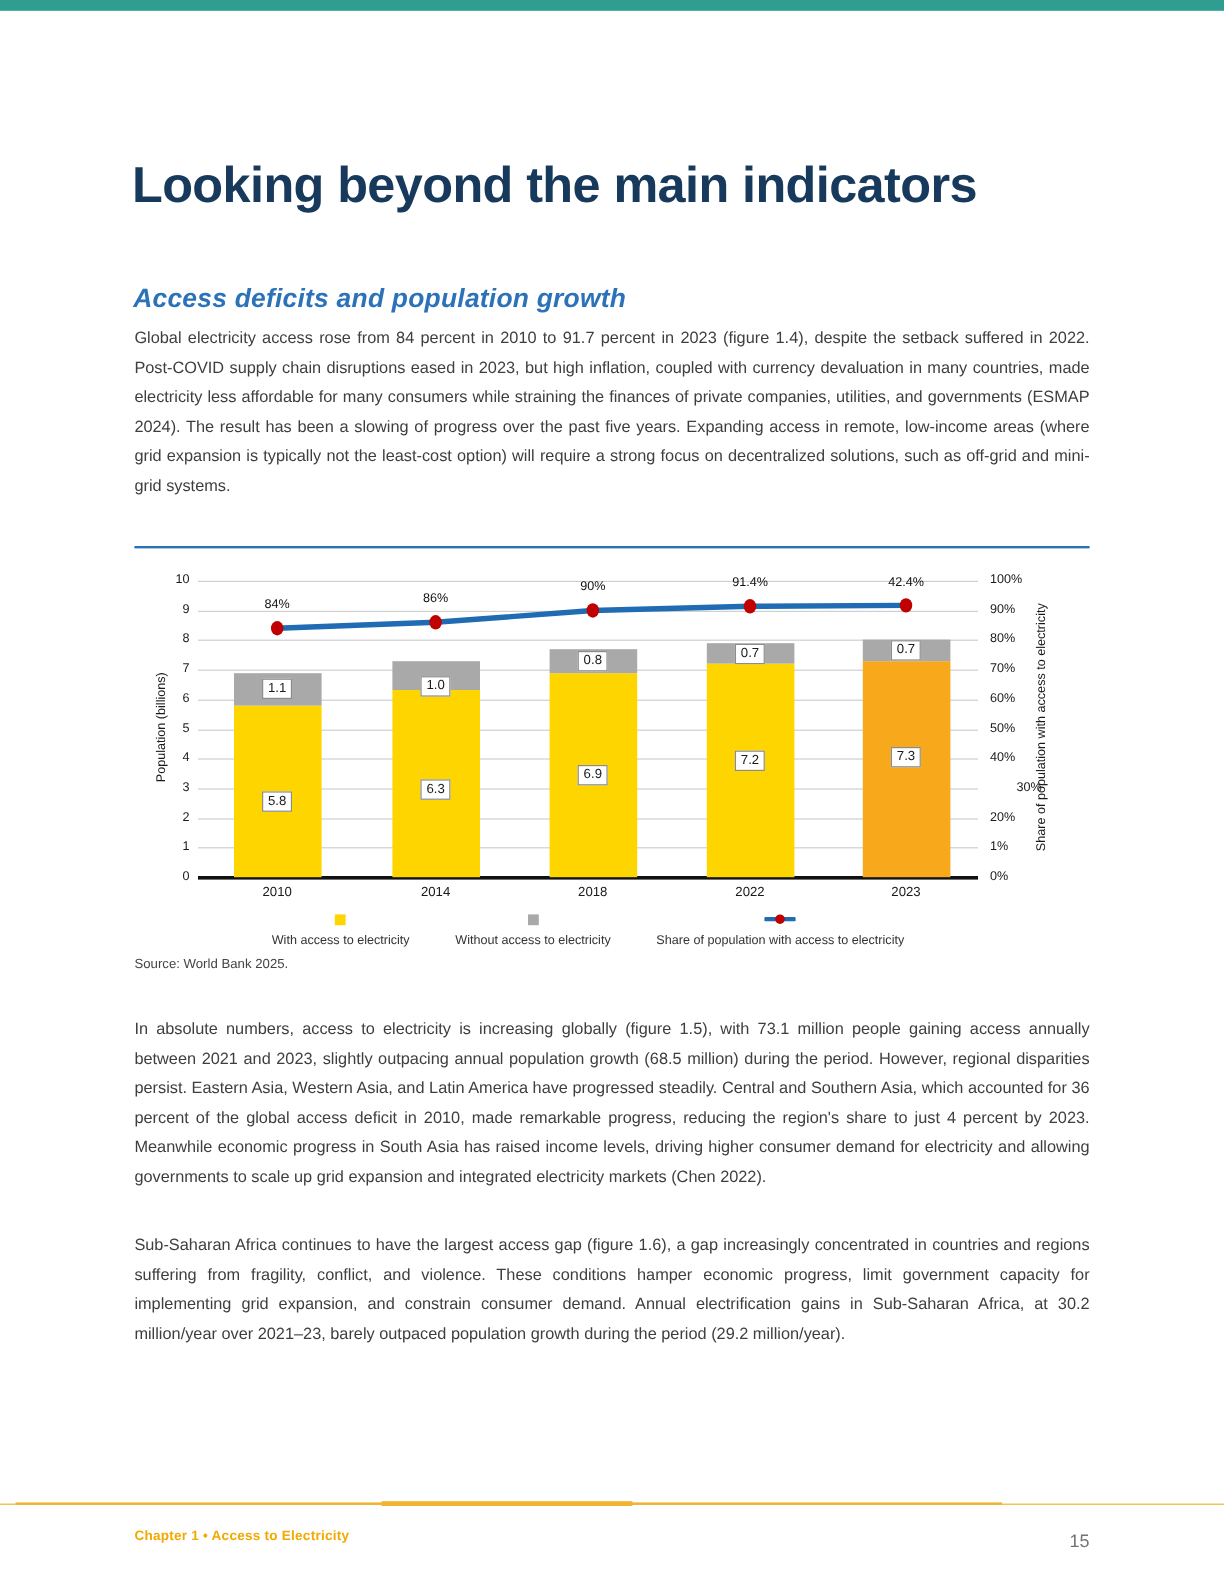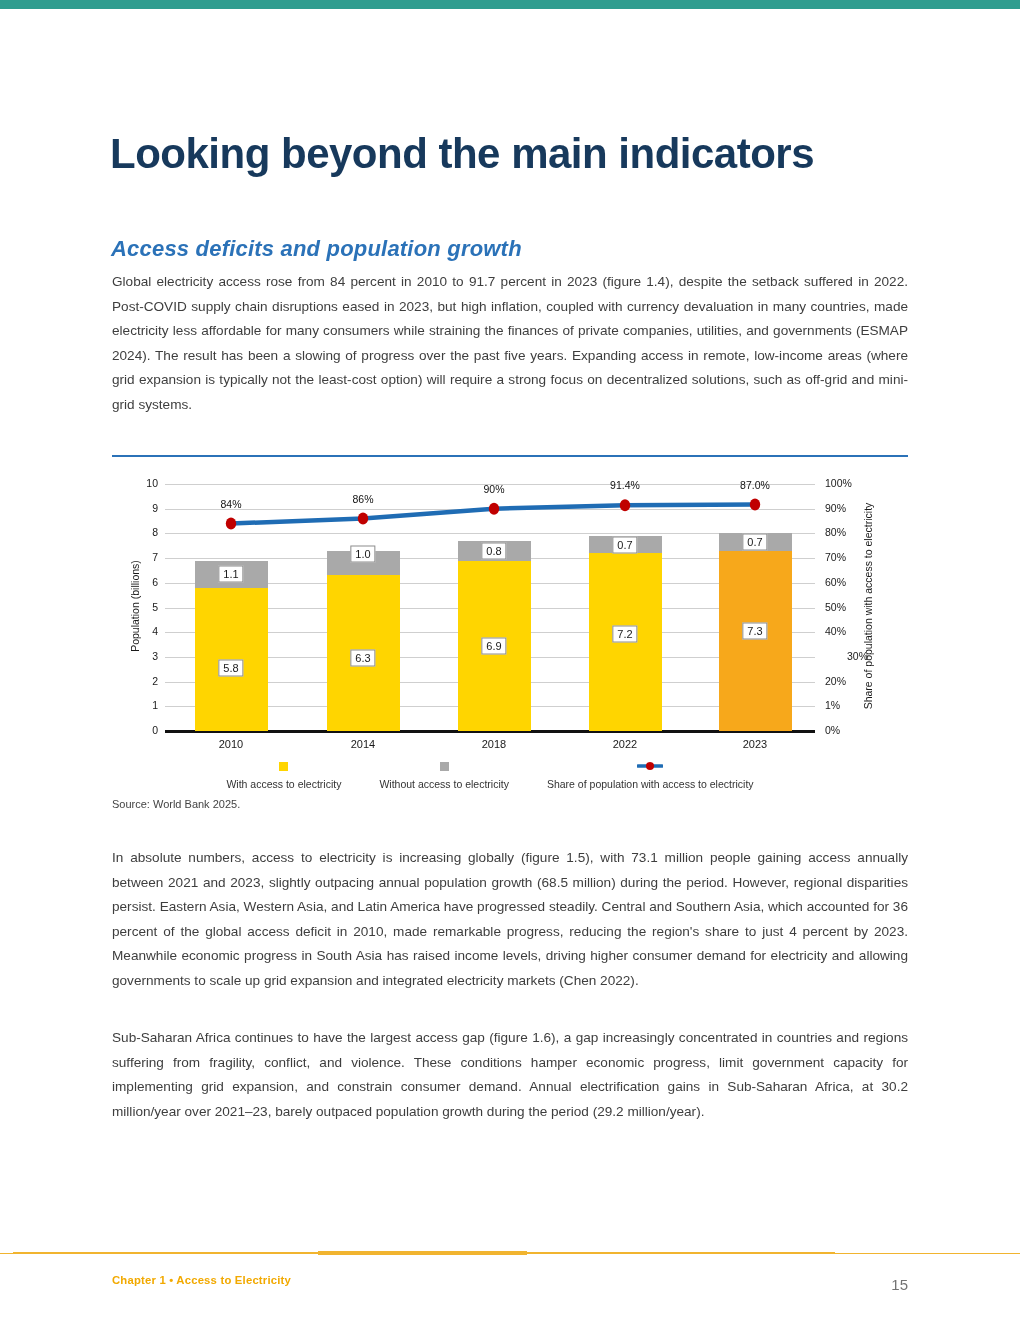--- a/index.html
+++ b/index.html
@@ -86,21 +86,21 @@
       <div class="tick-right" style="top: 256px;">0%</div>
       <div class="ylab" style="width: 247px; left: -101.5px; top: 131.5px;">Population (billions)</div>
       <div class="ylab" style="width: 247px; left: 631.5px; top: 131.5px;">Share of population with access to electricity</div>
       <div class="bar-seg" style="left: 82.5px; top: 119.74px; width: 73px; height: 143.26px; background: rgb(255, 213, 0);"></div>
       <div class="bar-seg" style="left: 82.5px; top: 92.57px; width: 73px; height: 27.17px; background: rgb(169, 169, 169);"></div>
       <div class="val-box" style="left: 119px; top: 106.155px;">1.1</div>
       <div class="val-box" style="left: 119px; top: 199.966px;">5.8</div>
       <div class="xtick" style="left: 119px;">2010</div>
       <div class="bar-seg" style="left: 214.5px; top: 107.39px; width: 73px; height: 155.61px; background: rgb(255, 213, 0);"></div>
       <div class="bar-seg" style="left: 214.5px; top: 82.69px; width: 73px; height: 24.7px; background: rgb(169, 169, 169);"></div>
-      <div class="val-box" style="left: 251px; top: 86px;">1.0</div>
+      <div class="val-box" style="left: 251px; top: 104px;">1.0</div>
       <div class="val-box" style="left: 251px; top: 189.863px;">6.3</div>
       <div class="xtick" style="left: 251px;">2014</div>
       <div class="bar-seg" style="left: 345.5px; top: 92.57px; width: 73px; height: 170.43px; background: rgb(255, 213, 0);"></div>
       <div class="bar-seg" style="left: 345.5px; top: 72.81px; width: 73px; height: 19.76px; background: rgb(169, 169, 169);"></div>
       <div class="val-box" style="left: 382px; top: 82.69px;">0.8</div>
       <div class="val-box" style="left: 382px; top: 177.785px;">6.9</div>
       <div class="xtick" style="left: 382px;">2018</div>
       <div class="bar-seg" style="left: 476.5px; top: 85.16px; width: 73px; height: 177.84px; background: rgb(255, 213, 0);"></div>
       <div class="bar-seg" style="left: 476.5px; top: 67.87px; width: 73px; height: 17.29px; background: rgb(169, 169, 169);"></div>
       <div class="val-box" style="left: 513px; top: 76.515px;">0.7</div>
@@ -116,21 +116,21 @@
         <ellipse cx="119" cy="55.52000000000004" rx="5.2" ry="6" fill="#C00000"></ellipse>
         <ellipse cx="251" cy="50.58000000000001" rx="5.2" ry="6" fill="#C00000"></ellipse>
         <ellipse cx="382" cy="40.69999999999999" rx="5.2" ry="6" fill="#C00000"></ellipse>
         <ellipse cx="513" cy="37.24200000000002" rx="5.2" ry="6" fill="#C00000"></ellipse>
         <ellipse cx="643" cy="36.50100000000003" rx="5.2" ry="6" fill="#C00000"></ellipse>
       </svg>
       <div class="pt-label" style="left: 119px; top: 29.52px;">84%</div>
       <div class="pt-label" style="left: 251px; top: 24.58px;">86%</div>
       <div class="pt-label" style="left: 382px; top: 14.7px;">90%</div>
       <div class="pt-label" style="left: 513px; top: 11.242px;">91.4%</div>
-      <div class="pt-label" style="left: 643px; top: 10.501px;">87.0%</div>
+      <div class="pt-label" style="left: 643px; top: 10.501px;">42.4%</div>
       <div class="legend">
         <div class="legend-item">
           <span class="swatch" style="background: rgb(255, 213, 0);"></span>
           <span>With access to electricity</span>
         </div>
         <div class="legend-item">
           <span class="swatch" style="background: rgb(169, 169, 169);"></span>
           <span>Without access to electricity</span>
         </div>
         <div class="legend-item">

